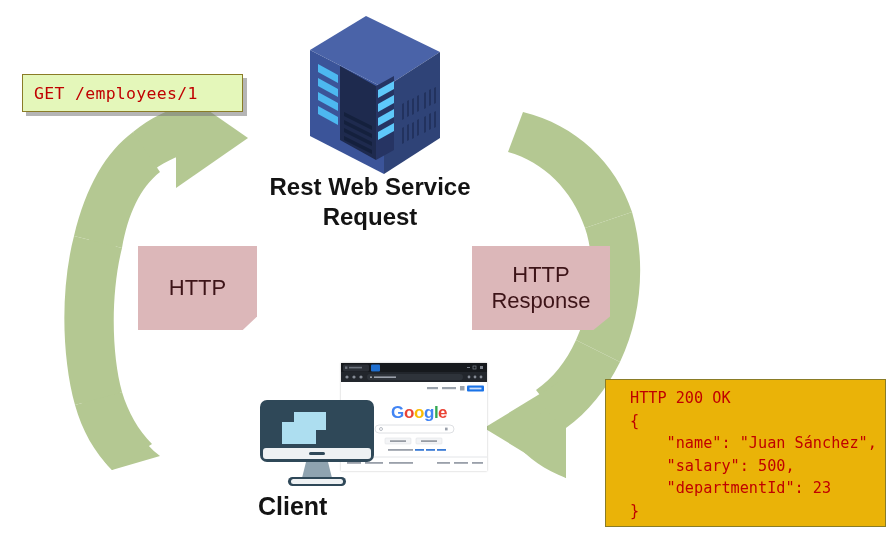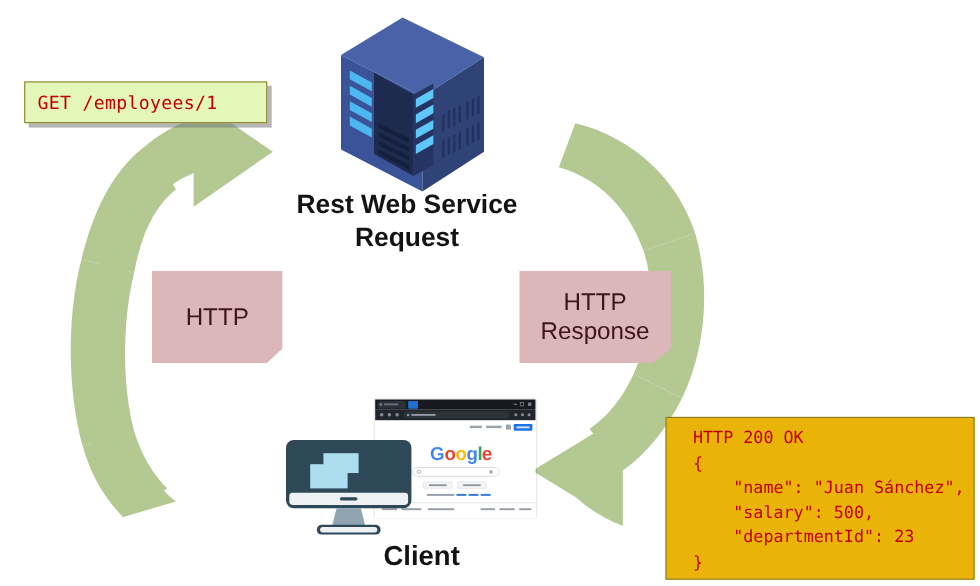--- a/index.html
+++ b/index.html
@@ -50,21 +50,21 @@
   #server-label{
     position:absolute;left:225px;top:172px;width:290px;text-align:center;
     font-size:24px;font-weight:bold;color:#131313;line-height:30px;
   }
 
   
   #browser{position:absolute;left:341px;top:363px;width:146px;height:108px;
            box-shadow:0 0 2px rgba(0,0,0,.25);}
   #monitor{position:absolute;left:258px;top:398px;width:118px;height:94px;}
   #client-label{
-    position:absolute;left:258px;top:492px;width:160px;text-align:right;
+    position:absolute;left:258px;top:492px;width:160px;text-align:left;
     font-size:25px;font-weight:bold;color:#131313;
   }
   .hidden-text{position:absolute;width:1px;height:1px;overflow:hidden;
                clip:rect(0 0 0 0);white-space:nowrap;}
 </style>
 </head>
 <body>
 
 <div class="stage">
 

